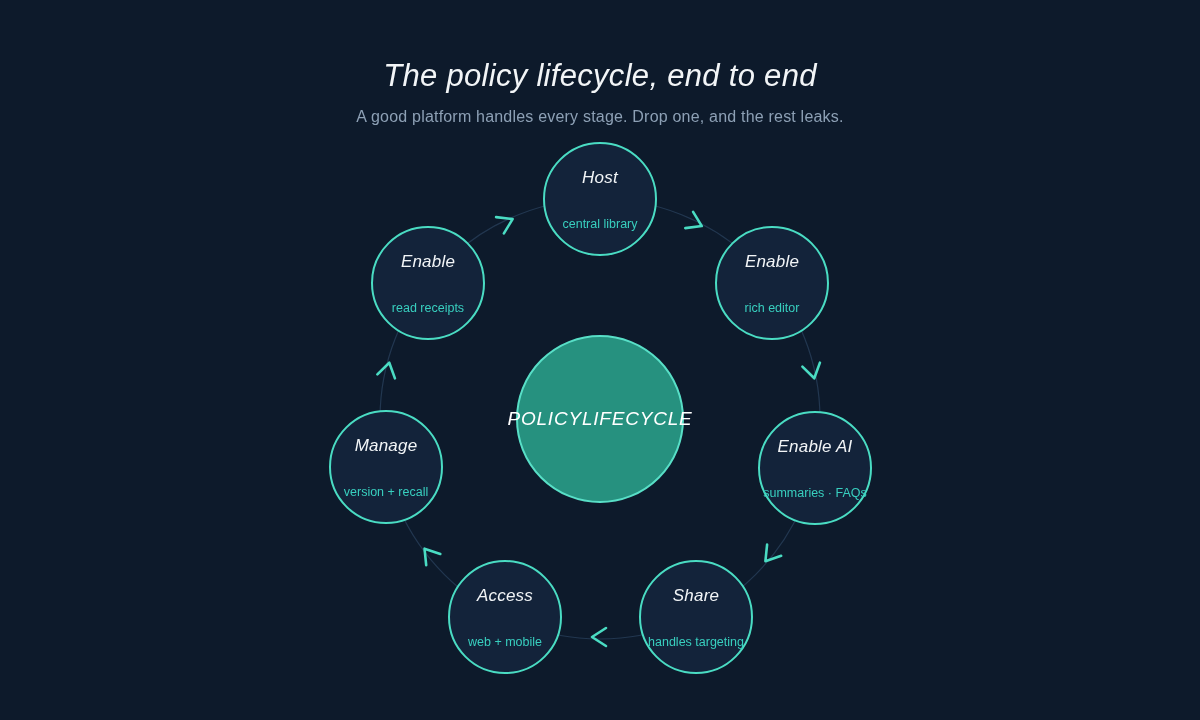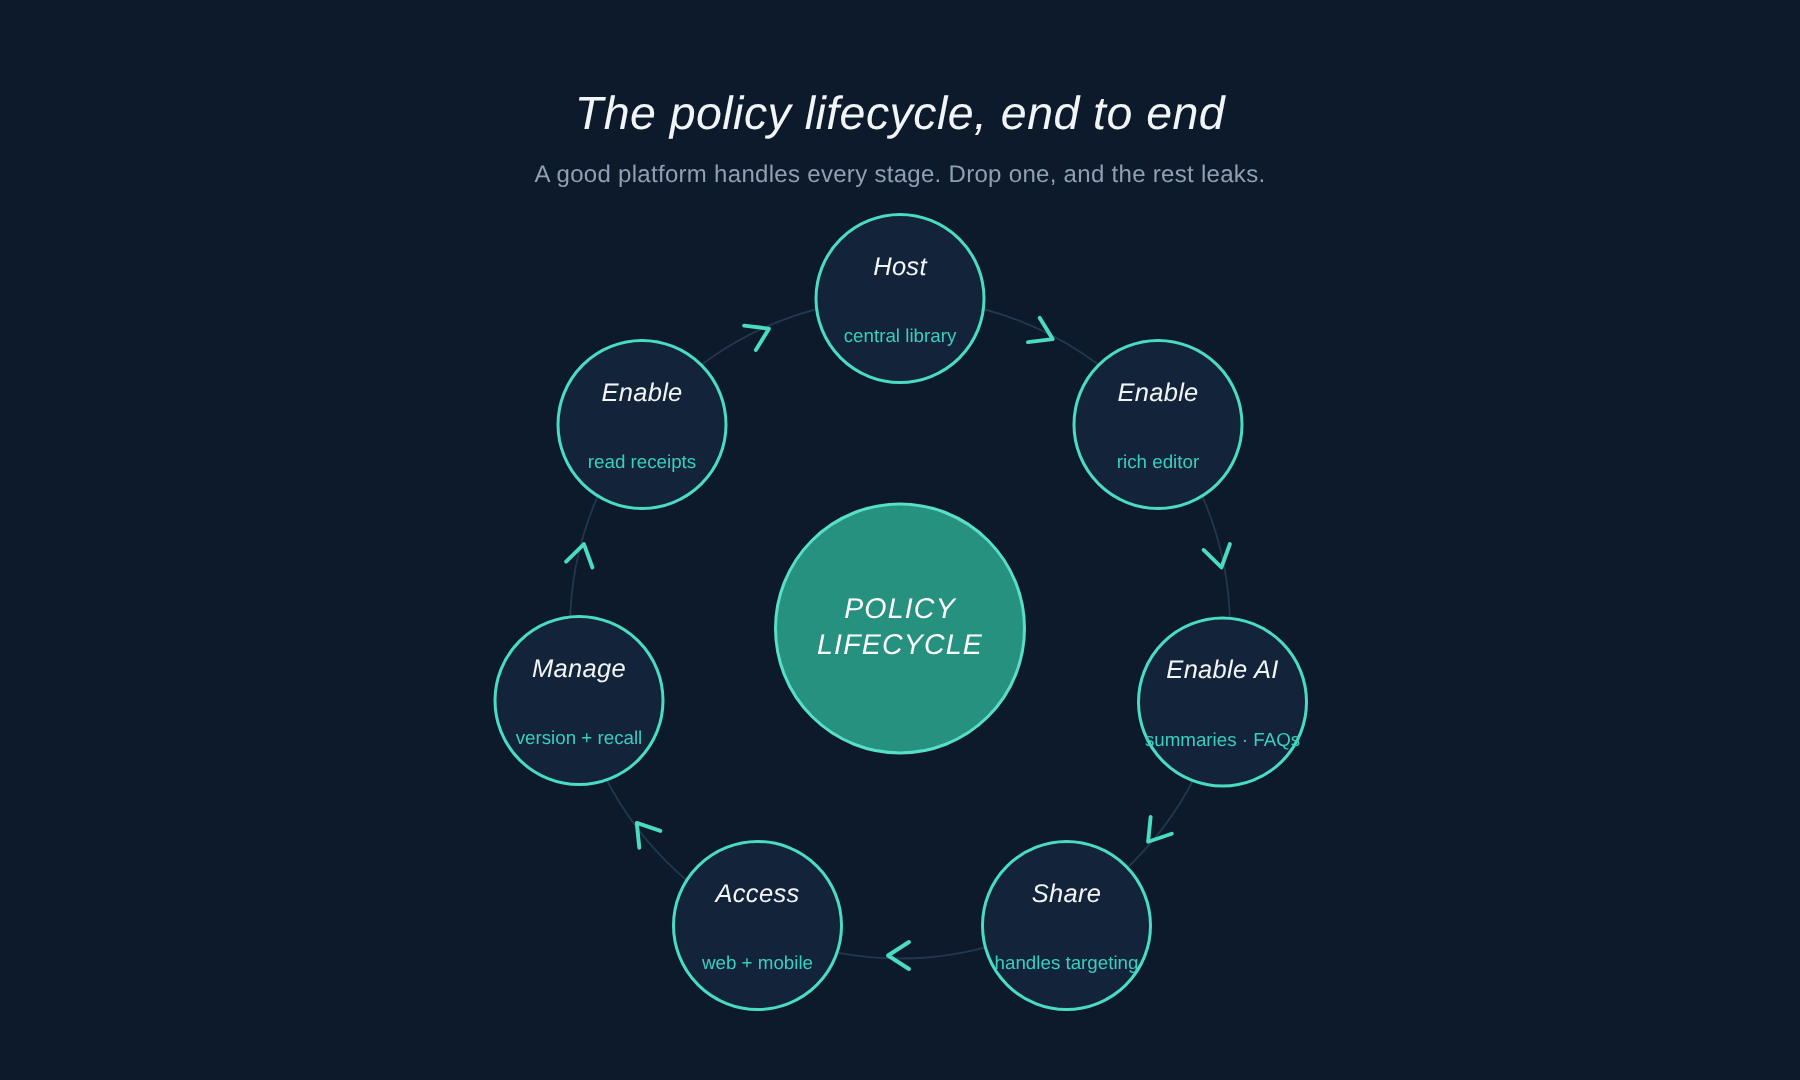--- a/index.html
+++ b/index.html
@@ -73,21 +73,21 @@
     color:var(--node-sub,#38cfbf);
   }
   .center{
     position:absolute;
     left:516px; top:335px;
     width:168px; height:168px;
     border-radius:50%;
     background:var(--center-fill,#26917f);
     border:2px solid var(--center-border,#58dfc7);
     display:flex;
-    flex-direction:column;
+    flex-direction:row;
     align-items:center;
     justify-content:center;
     text-align:center;
   }
   .center .l{
     font-size:19px;
     font-style:italic;
     color:#ffffff;
     letter-spacing:0.8px;
     line-height:1.25;
@@ -138,21 +138,21 @@
   <div class="node" style="left:715px; top:226px;">
     <div class="t">Enable</div>
     <div class="s">rich editor</div>
   </div>
 
   <div class="node" style="left:758px; top:411px;">
     <div class="t">Enable AI</div>
     <div class="s">summaries · FAQs</div>
   </div>
 
-  <div class="node" style="left:654px; top:560px;">
+  <div class="node" style="left:639px; top:560px;">
     <div class="t">Share</div>
     <div class="s">handles targeting</div>
   </div>
 
   <div class="node" style="left:448px; top:560px;">
     <div class="t">Access</div>
     <div class="s">web + mobile</div>
   </div>
 
   <div class="node" style="left:329px; top:410px;">

